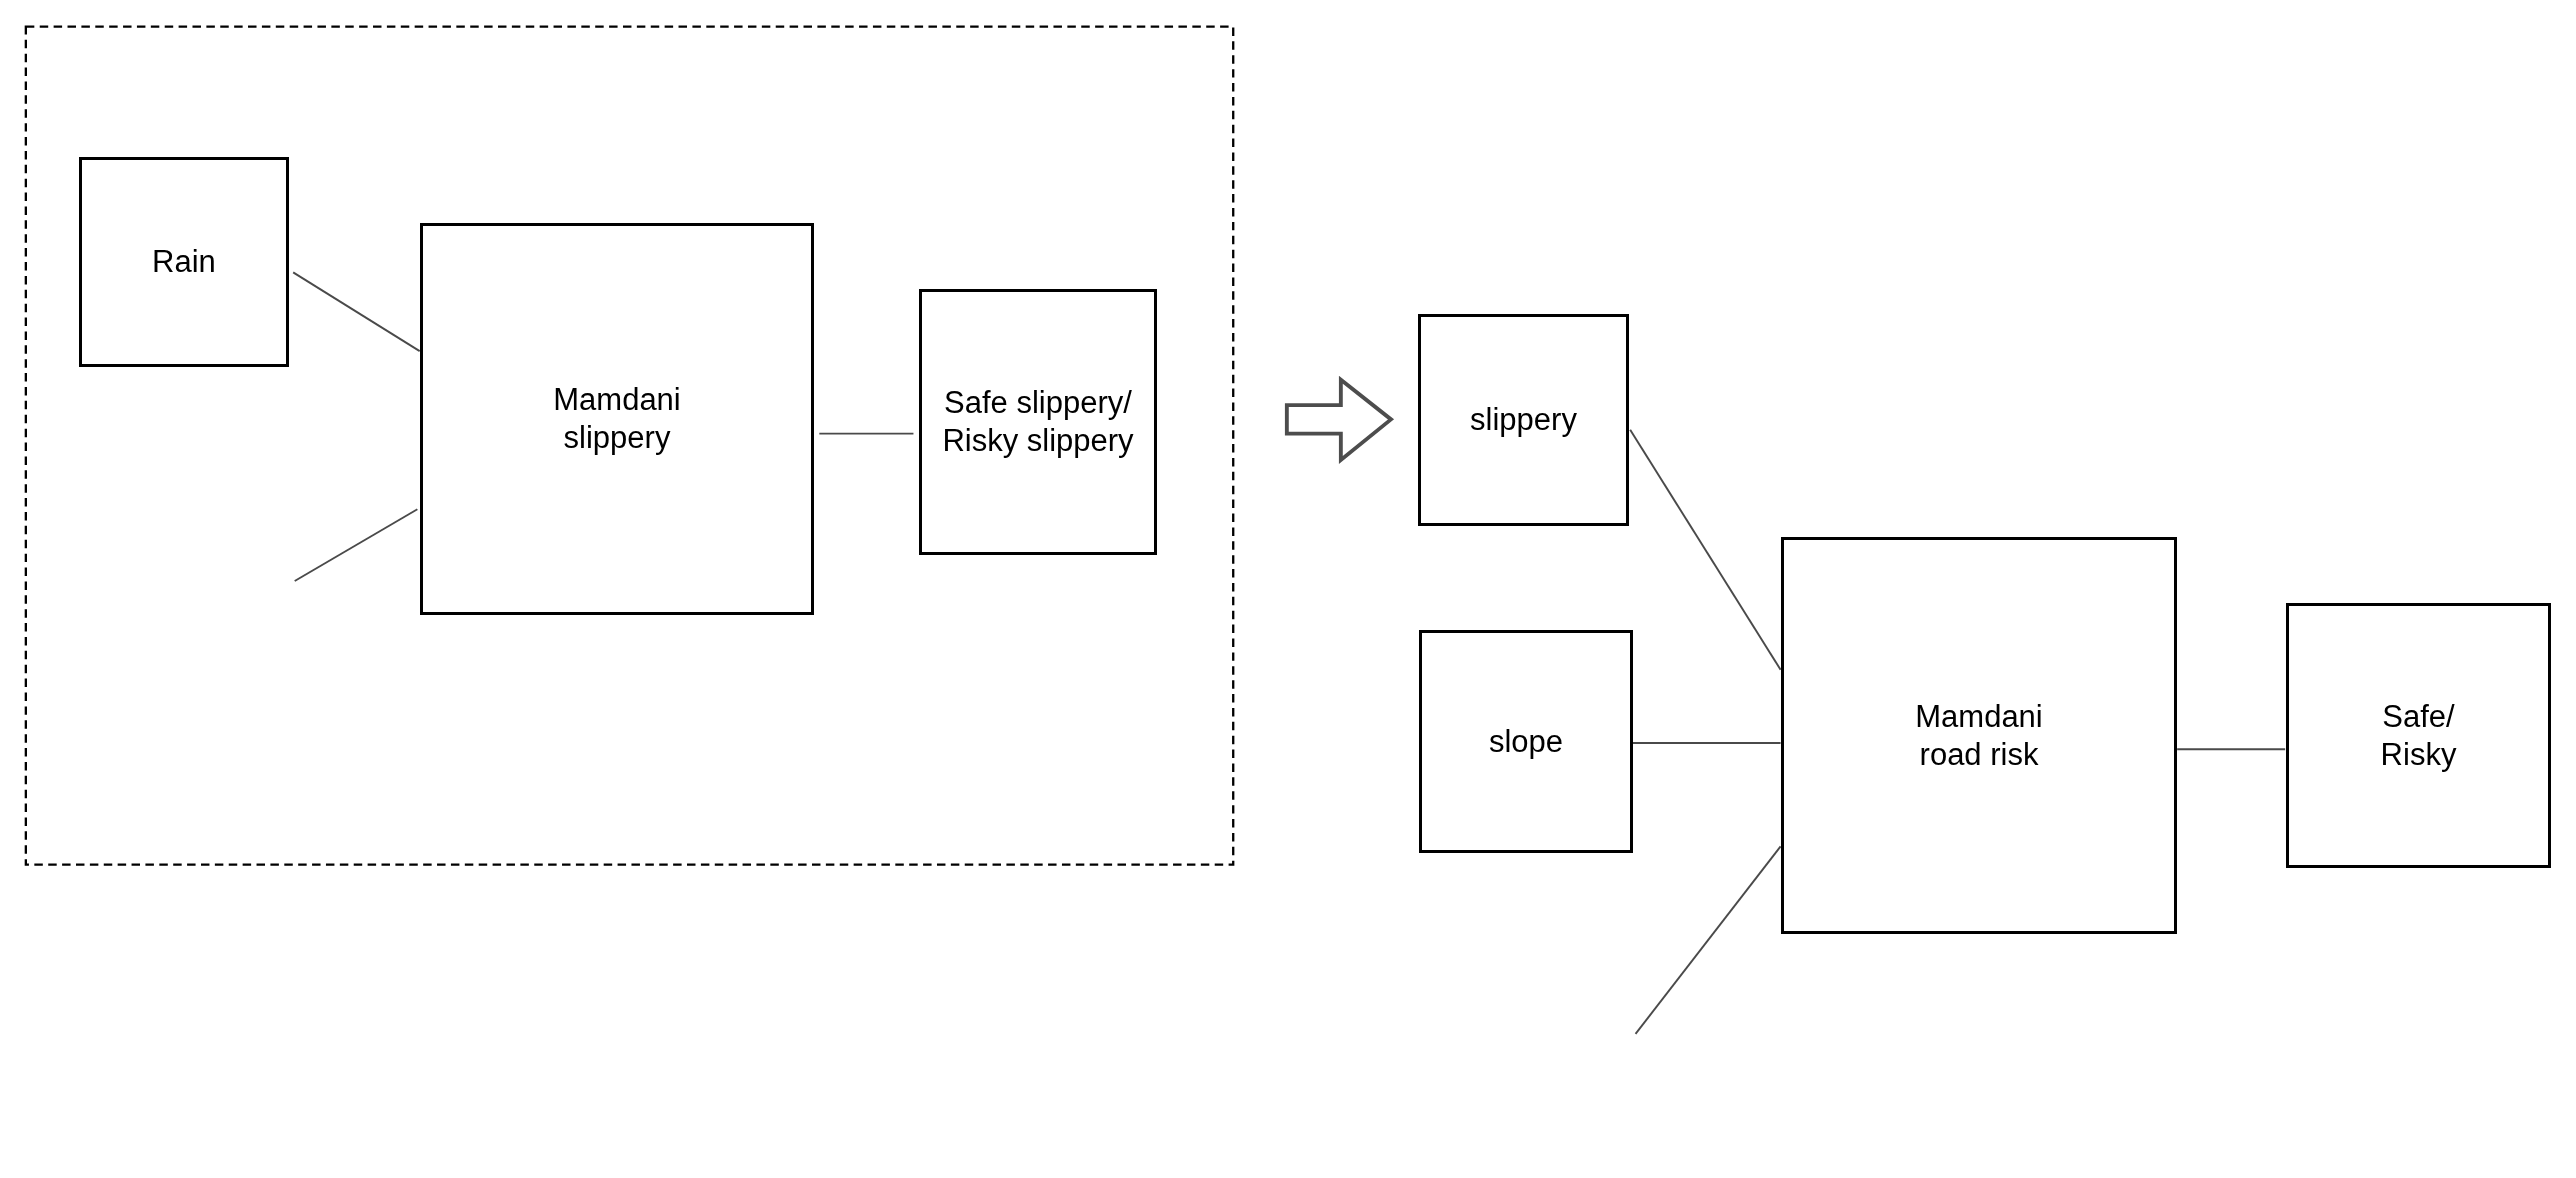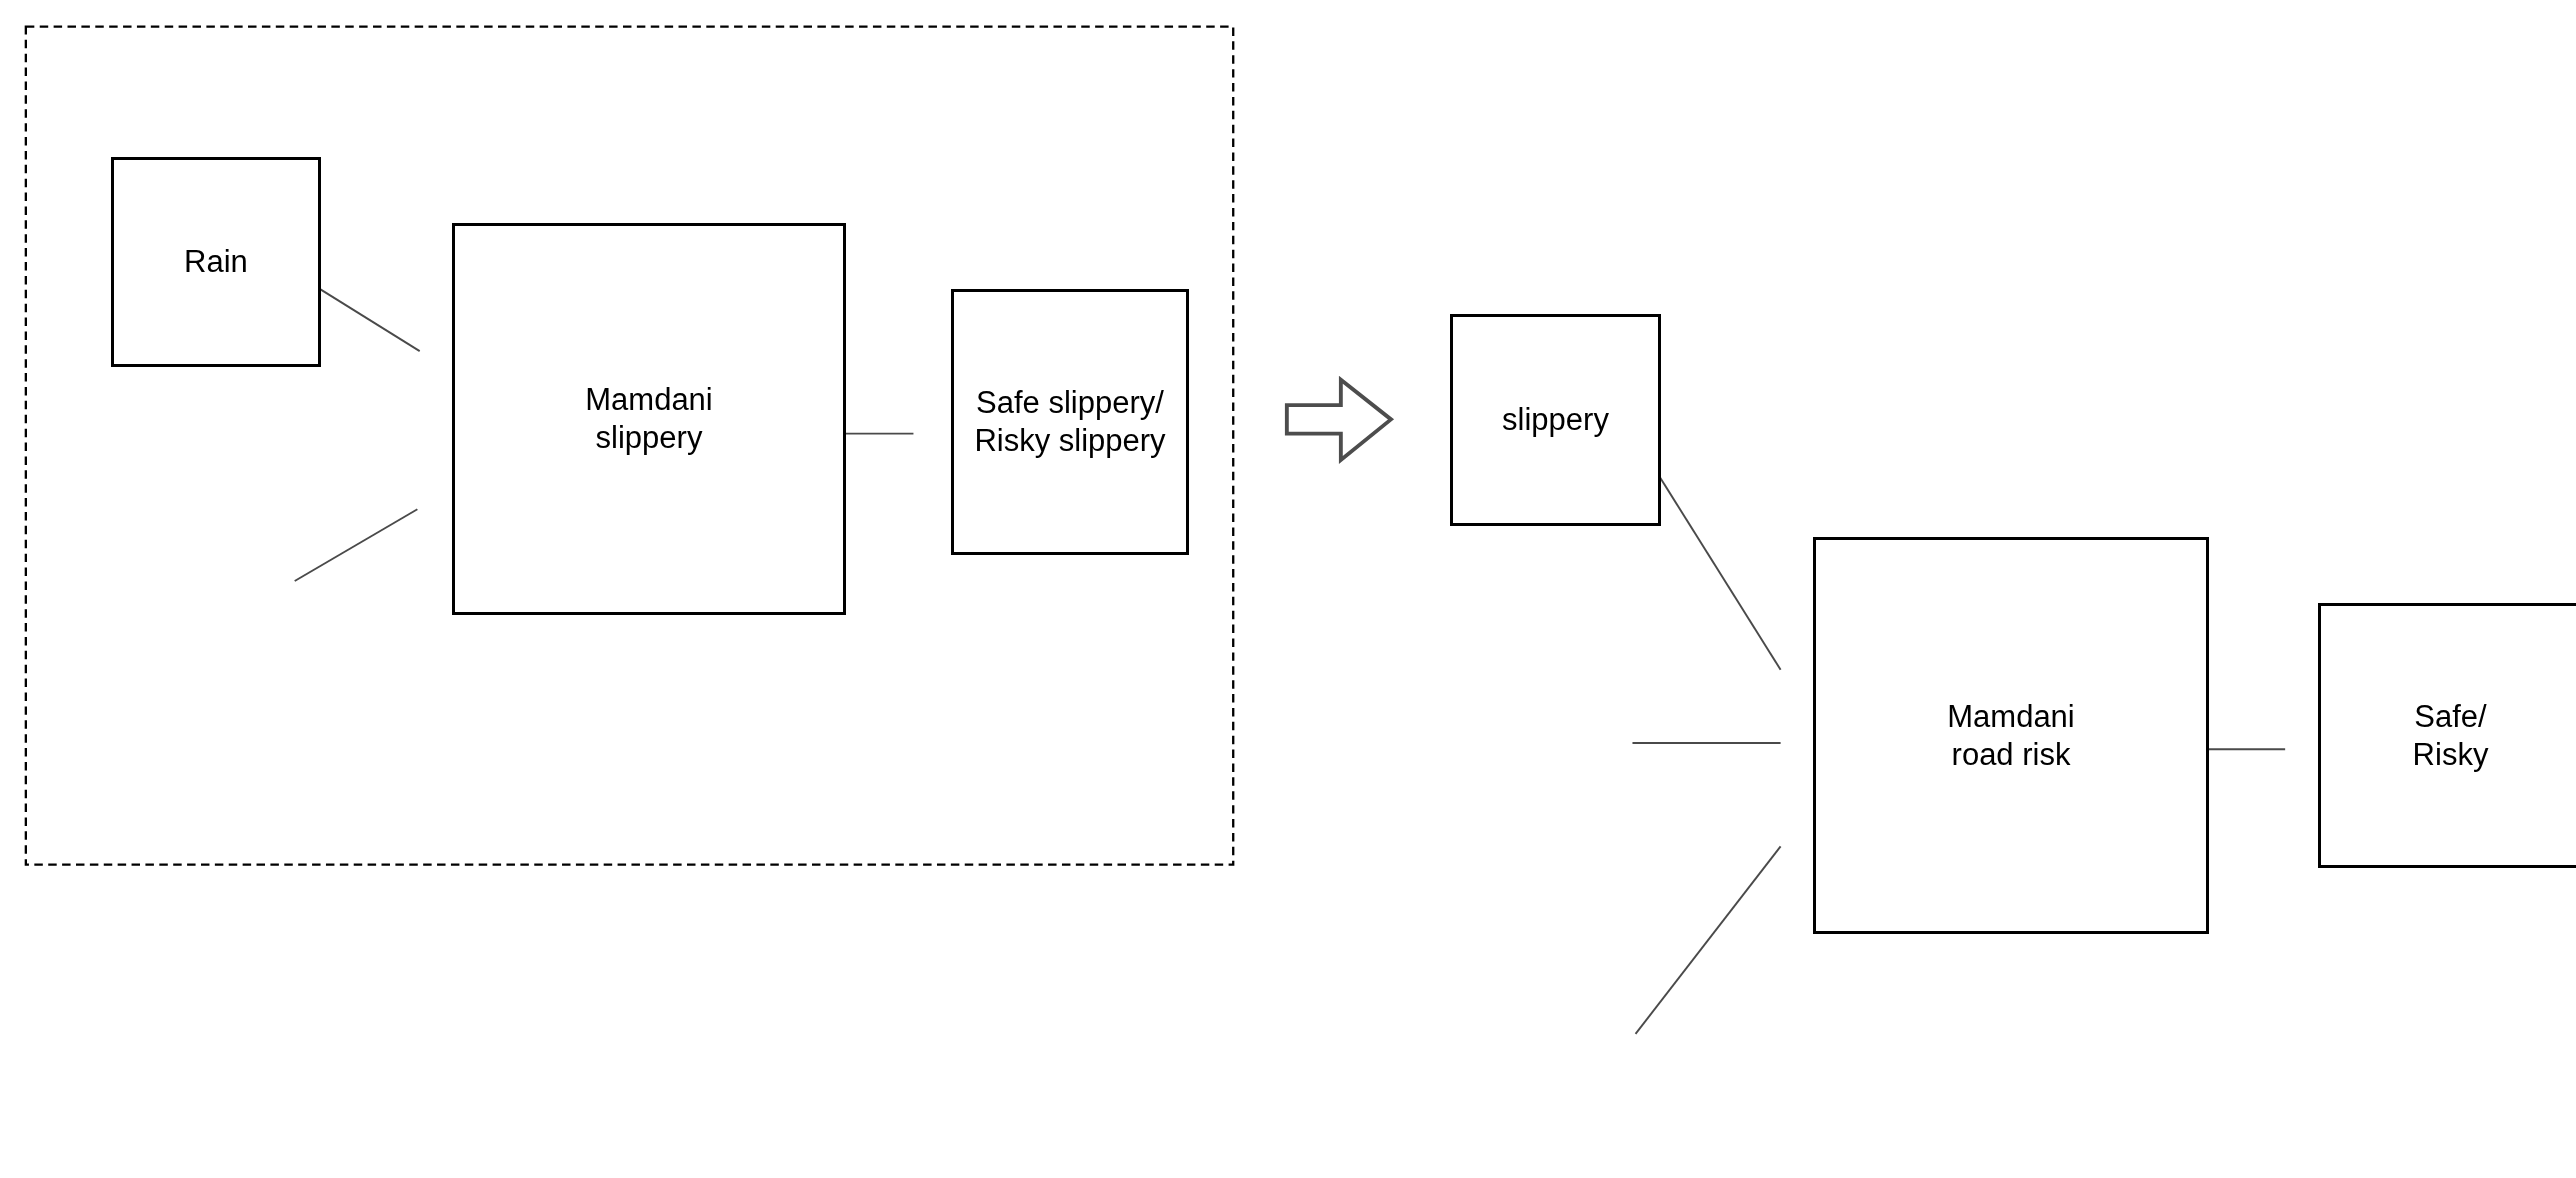--- a/index.html
+++ b/index.html
@@ -48,21 +48,20 @@
     border:3.1px solid var(--box-border);
     background:var(--background);
     display:flex;
     align-items:center;
     justify-content:center;
     text-align:center;
     color:var(--text);
     font-size:31px;
     line-height:1.22;
     z-index:2;
-    margin-left:32px;
   }
   .node .lbl{
     white-space:pre-line;
     display:block;
     padding:0 6.2px;
   }
 </style>
 </head>
 <body>
 
@@ -96,20 +95,23 @@
 
   <div class="node" style="left:919px;top:289px;width:238px;height:266px">
     <span class="lbl">Safe slippery/
 Risky slippery</span>
   </div>
 
   <div class="node" style="left:1418px;top:314px;width:211px;height:212px">
     <span class="lbl">slippery</span>
   </div>
 
+  <div class="node" style="left:1419px;top:630px;width:214px;height:223px">
+    <span class="lbl">slope</span>
+  </div>
 
 
   <div class="node" style="left:1781px;top:537px;width:396px;height:397px">
     <span class="lbl">Mamdani
 road risk</span>
   </div>
 
   <div class="node" style="left:2286px;top:603px;width:265px;height:265px">
     <span class="lbl">Safe/
 Risky</span>

